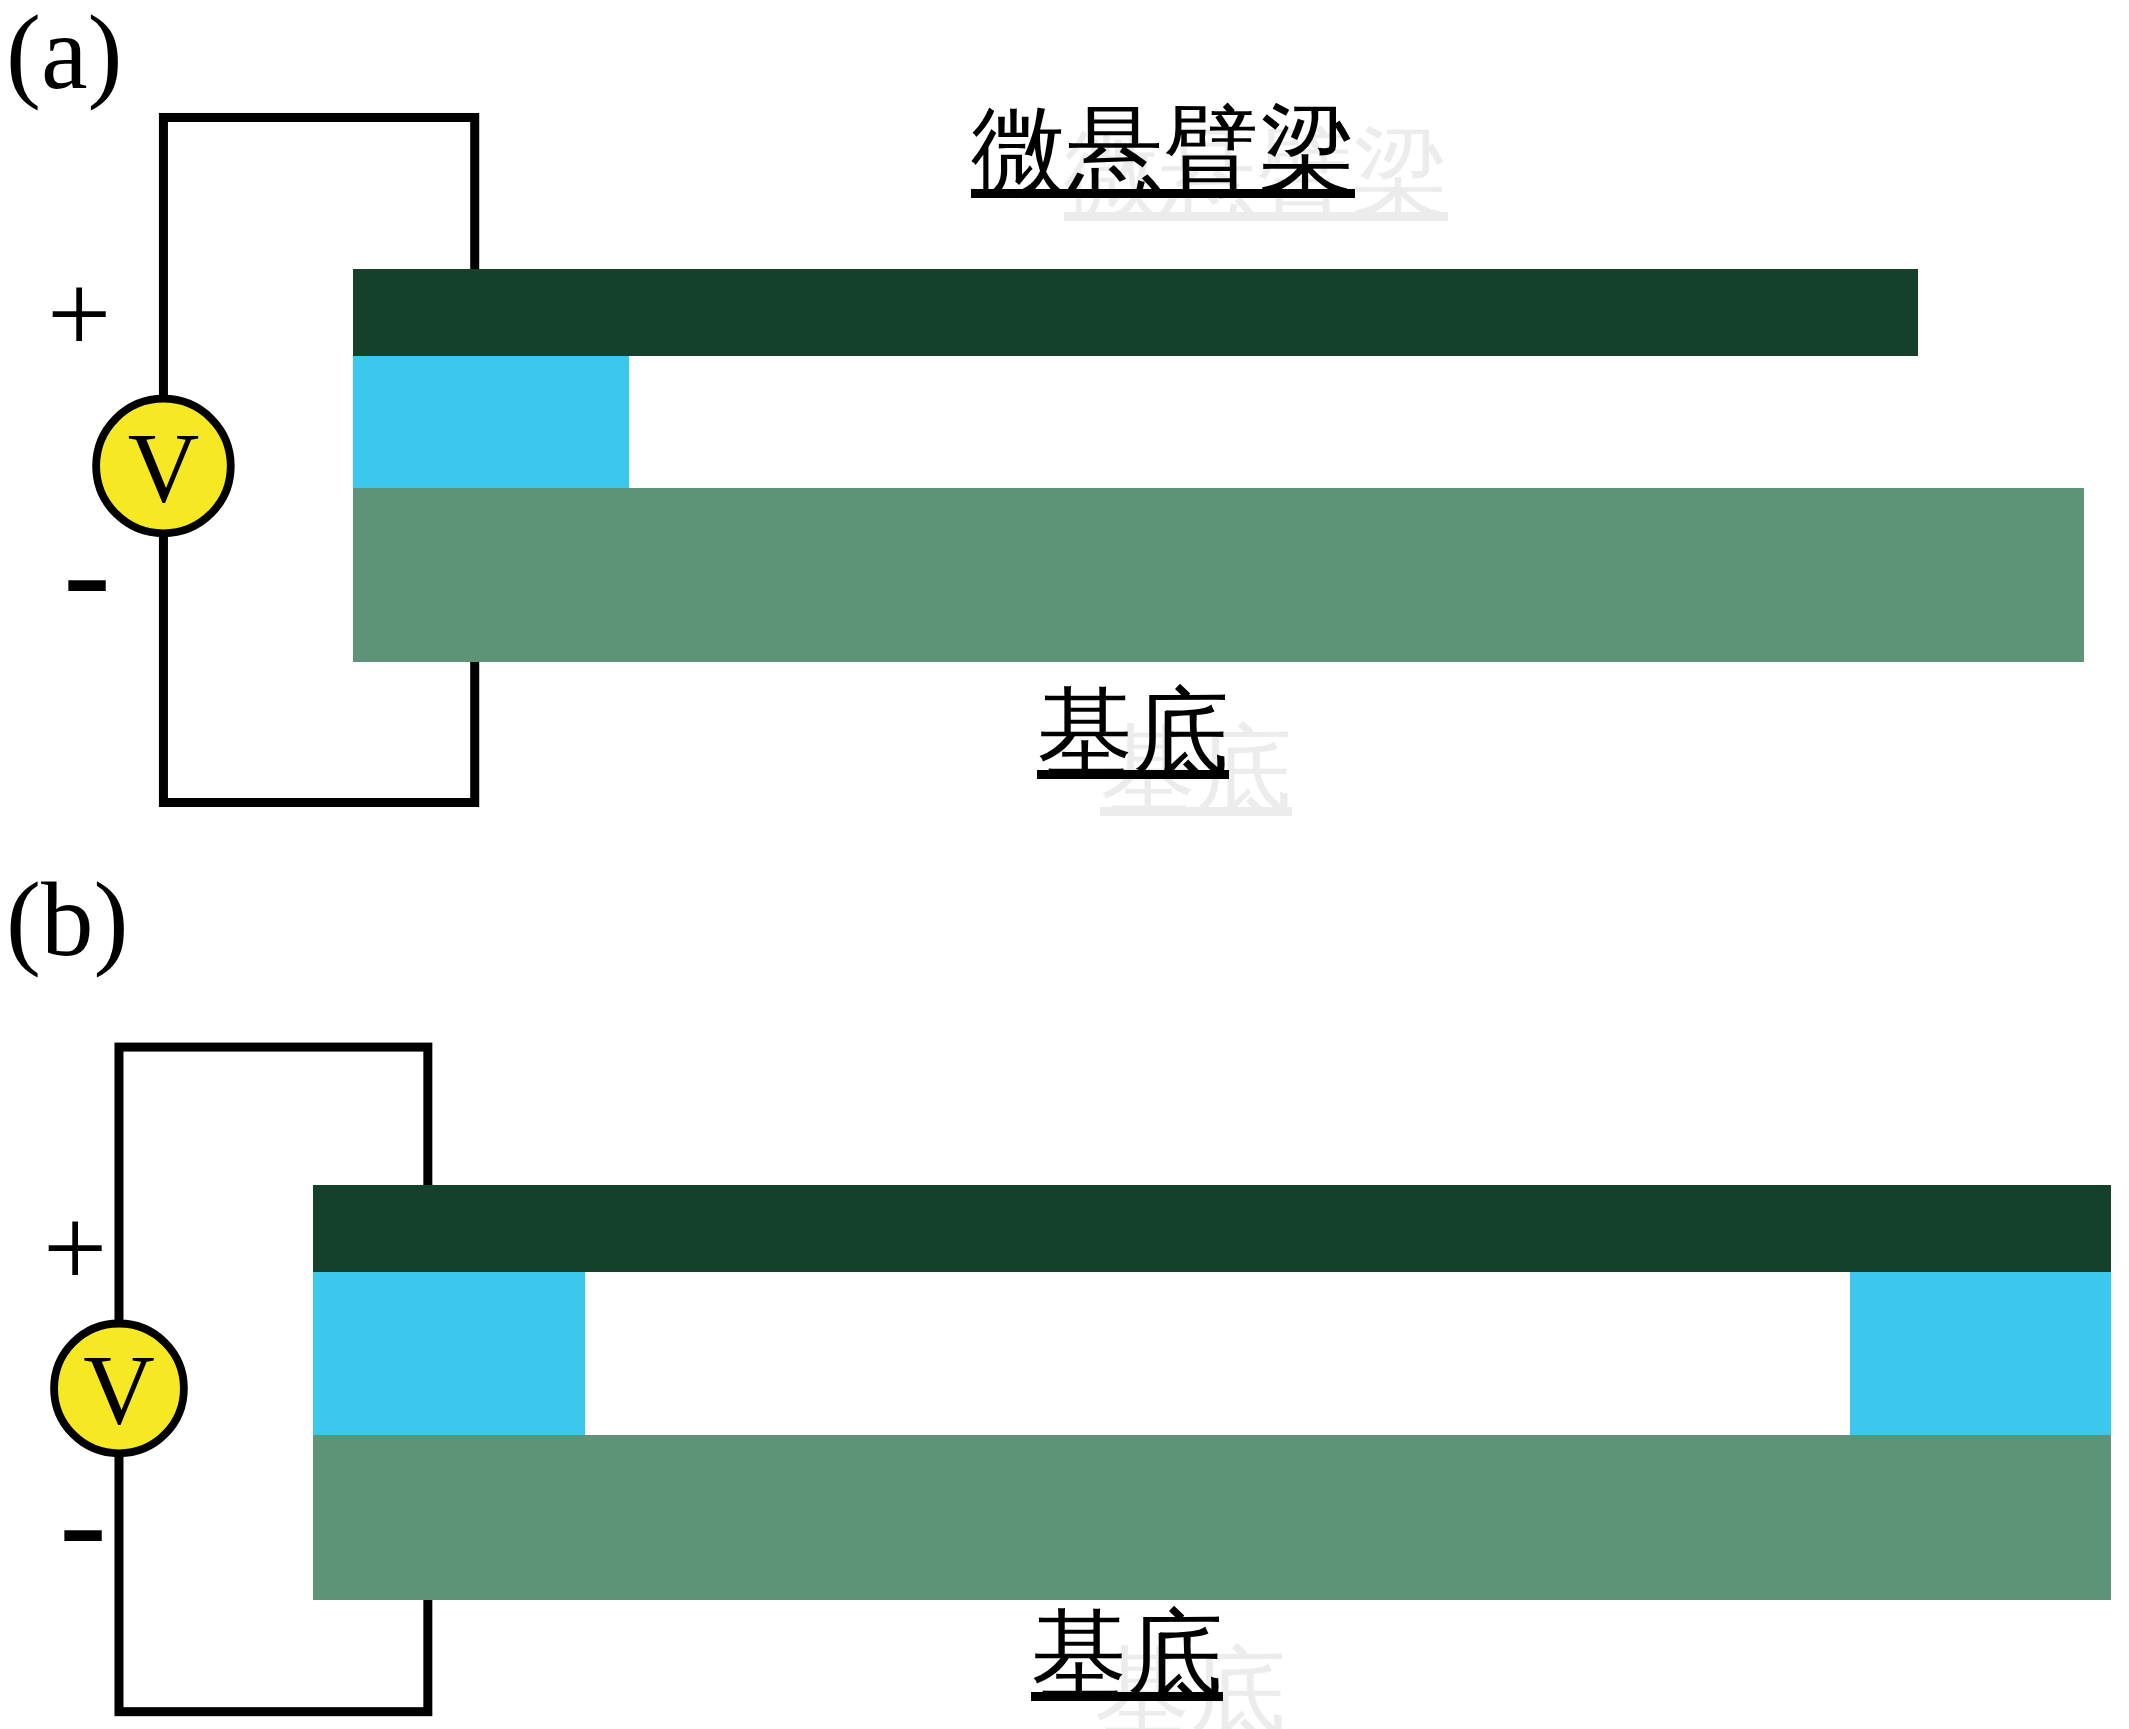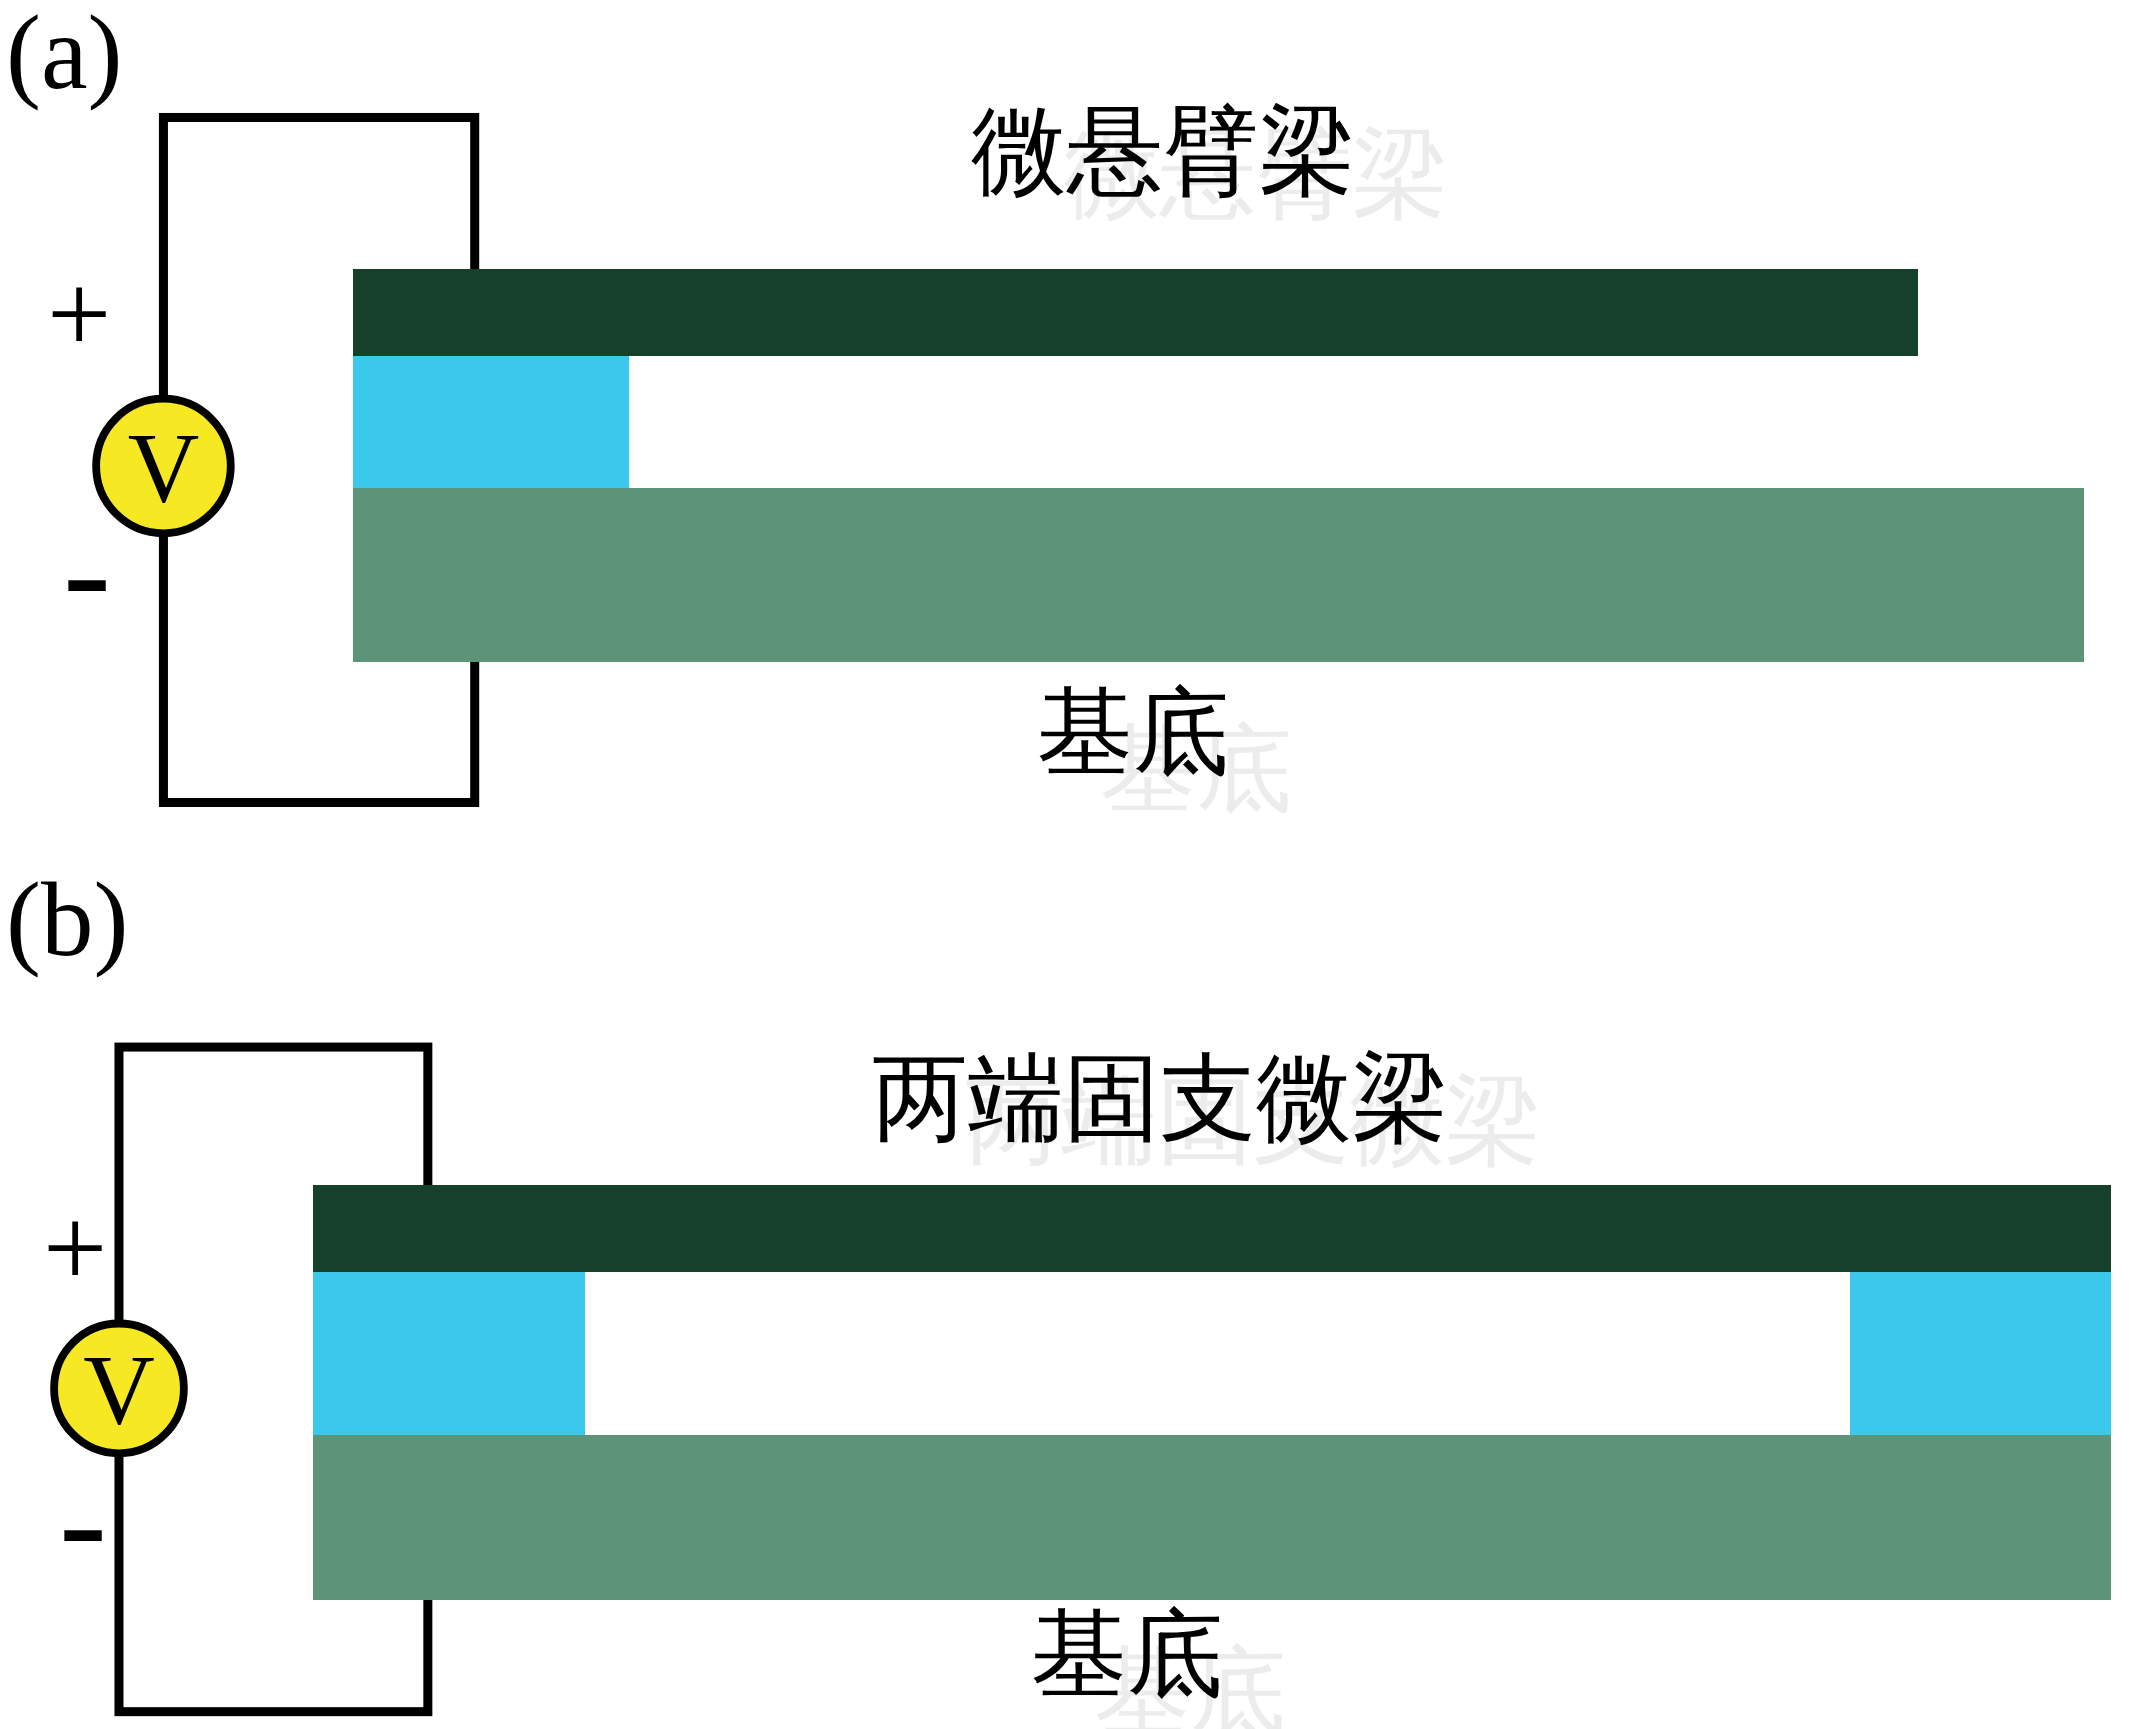--- a/index.html
+++ b/index.html
@@ -37,20 +37,21 @@
   .anchor    { background: var(--anchor, #3cc8ec); }
 
   .cn-label {
     position: absolute;
     transform: translateX(-50%);
     font-size: 96px;
     line-height: 1;
     white-space: nowrap;
     z-index: 3;
     font-weight: 500;
+    text-decoration: underline;
   }
   .ghost-beam { text-shadow: 93px 23px 0 #ececec; }
   .ghost-base { text-shadow: 63px 37px 0 #ececec; }
 </style>
 </head>
 <body>
 
 <div id="canvas">
 
   <svg id="circuit-svg" width="2129" height="1730" viewBox="0 0 3543 2878" xmlns="http://www.w3.org/2000/svg">
@@ -79,17 +80,16 @@
   <div class="panel-label" style="left:6px; top:867px;">(b)</div>
 
   <div class="sign" style="left:43px; top:1191px; font-size:114px;">+</div>
   <div class="sign" style="left:59px; top:1450px; font-size:144px;">-</div>
 
   <div class="shape beam" style="left:313px; top:1185px; width:1798px; height:87px;"></div>
   <div class="shape anchor" style="left:313px; top:1272px; width:272px; height:165px;"></div>
   <div class="shape anchor" style="left:1850px; top:1272px; width:261px; height:165px;"></div>
   <div class="shape substrate" style="left:313px; top:1435px; width:1798px; height:165px;"></div>
 
-  <div class="cn-label ghost-beam" style="left:1160px; top:1050px;">两端固支微梁</div>
   <div class="cn-label ghost-base" style="left:1127px; top:1606px;">基底</div>
 
 </div>
 
 
 </body></html>

